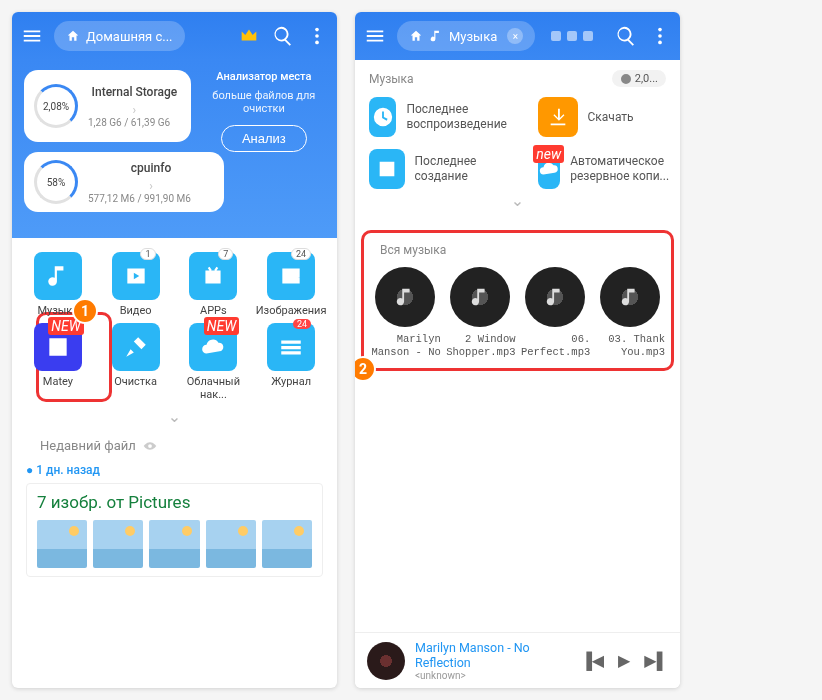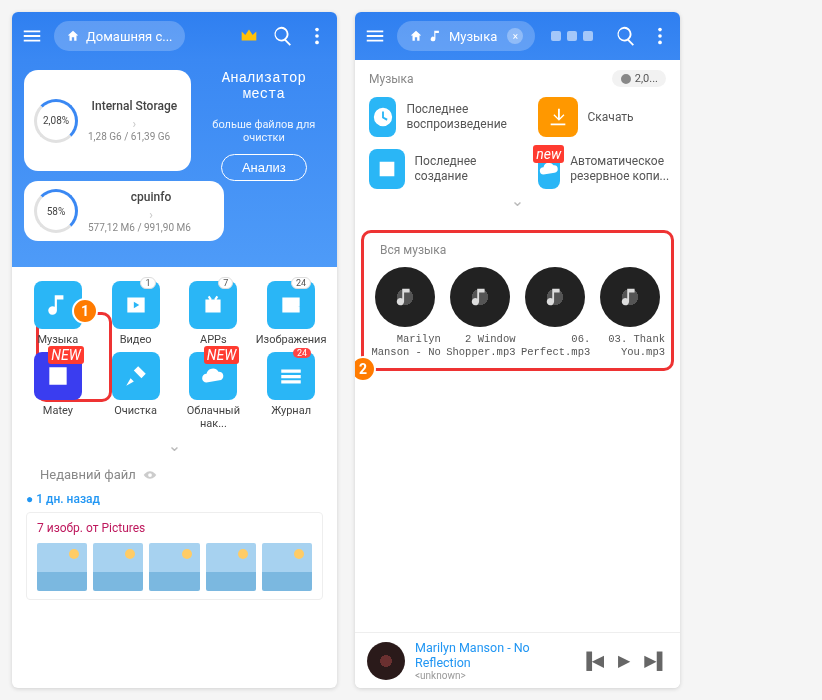--- a/index.html
+++ b/index.html
@@ -19,21 +19,21 @@
 .hero { background: linear-gradient(180deg,#3a88f3,#4e9bf8); padding: 10px 12px 16px; }
 .card { background: #fff; border-radius: 14px; padding: 8px 10px; display: flex; align-items: center; gap: 10px; margin-bottom: 10px; }
 .gauge { width: 44px; height: 44px; border-radius: 50%; border: 3px solid #e1e1e1; display: flex; align-items: center; justify-content: center; font-size: 10px; color: #444; position: relative; }
 .gauge.blue { border-top-color:#3a88f3; border-right-color:#3a88f3; }
 .card-main { flex: 1; }
 .card-title { font-size: 12px; color: #444; font-weight: 500; display: flex; align-items: center; gap: 4px; flex-direction: column; }
 .card-sub { font-size: 10px; color: #888; }
 .arrow-r { color: #ccc; font-size: 12px; }
 .hero-side { color: #fff; text-align: center; }
 .hero-row { display: flex; gap: 12px; }
-.hero-side h4 { font-size: 14px; font-weight: 500; margin-bottom: 16px; font-family: Liberation Mono, monospace; }
+.hero-side h4 { font-size: 11px; font-weight: 500; margin-bottom: 6px; }
 .hero-side p { font-size: 11px; opacity: .9; margin-bottom: 10px; }
 .btn-out { border: 1px solid #fff; color: #fff; border-radius: 16px; padding: 5px 20px; font-size: 13px; background: transparent; cursor: pointer; }
 
 
 .grid { display: grid; grid-template-columns: repeat(4,1fr); gap: 6px; padding: 14px 10px 4px; }
 .gtile { text-align: center; position: relative; cursor: pointer; }
 .gicon { width: 48px; height: 48px; border-radius: 8px; margin: 0 auto 4px; display: flex; align-items: center; justify-content: center; }
 .gicon svg { width: 26px; height: 26px; fill: #fff; }
 .glabel { font-size: 11px; color: #444; }
 .badge { position: absolute; top: -4px; right: 16px; background: #fff; border: 1px solid #ddd; border-radius: 8px; font-size: 9px; padding: 0 4px; color: #555; }
@@ -42,21 +42,21 @@
 .callout { width: 26px; height: 26px; border-radius: 50%; background: #ff7b00; border: 2px solid #fff; color: #fff; display: flex; align-items: center; justify-content: center; font-weight: bold; font-size: 14px; position: absolute; z-index: 5; }
 .music-outline { position: absolute; top: 300px; left: 24px; width: 76px; height: 90px; border: 3px solid #e33; border-radius: 10px; pointer-events: none; }
 
 .chev-down { text-align: center; color: #bbb; padding: 2px; cursor: pointer; }
 
 .section-h { font-size: 13px; color: #888; padding: 10px 28px 6px; display: flex; align-items: center; gap: 6px; }
 .rec-item { padding: 4px 14px; }
 .rec-time { color: #2196f3; font-size: 12px; font-weight: 500; }
 .rec-time::before { content: "● "; }
 .rec-card { background: #fff; border: 1px solid #eee; border-radius: 4px; padding: 8px 10px; margin-top: 6px; }
-.rec-title { font-size: 12px; color: #be185d; margin-bottom: 8px; }
+.rec-title { font-size: 17px; color: #15803d; margin-bottom: 8px; }
 .thumbs { display: flex; gap: 6px; }
 .thumb { width: 64px; height: 48px; background: linear-gradient(180deg,#a7d2f0 60%,#7bb8e0 60%); border-radius: 2px; position: relative; }
 .thumb::after { content:""; position:absolute; top:6px; right:8px; width:10px; height:10px; border-radius:50%; background:#fc6; }
 
 
 .sub-head { color: #888; font-size: 12px; padding: 10px 14px; display: flex; align-items: center; }
 .chip { background: #f2f2f2; border-radius: 12px; padding: 2px 8px; font-size: 11px; color: #555; display: inline-flex; align-items: center; gap: 3px; }
 .chip svg { width: 12px; height: 12px; fill: #888; }
 
 .quick { padding: 0 14px; display: grid; grid-template-columns: 1fr 1fr; gap: 12px 18px; }

